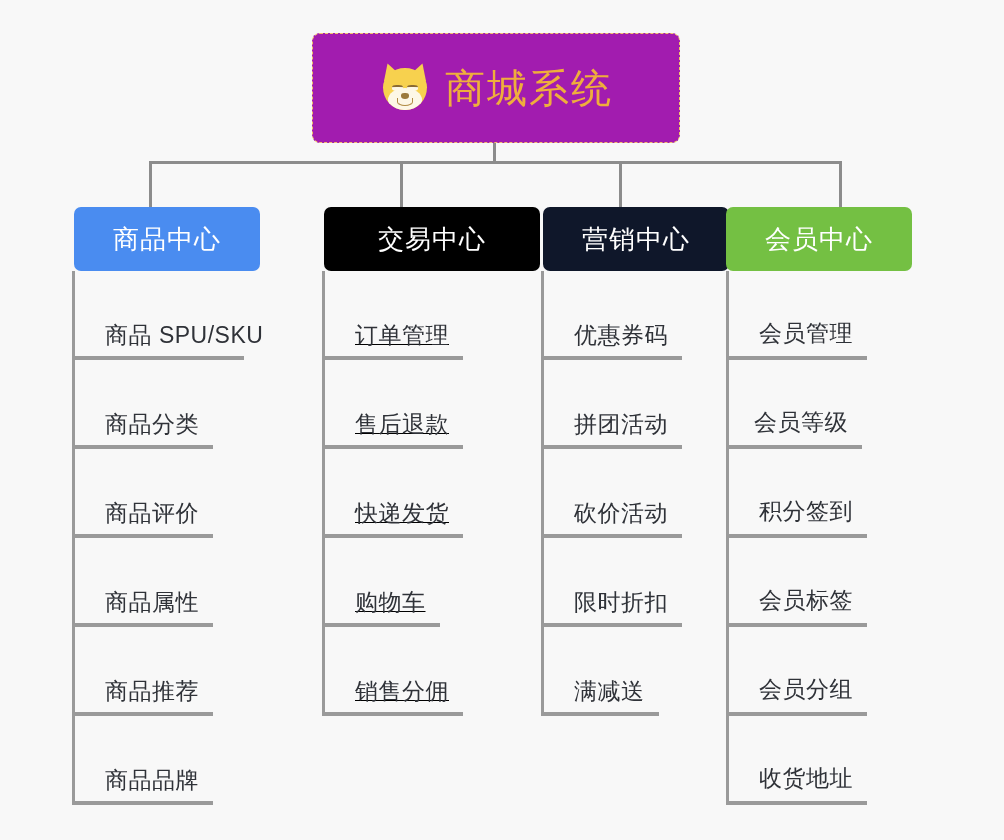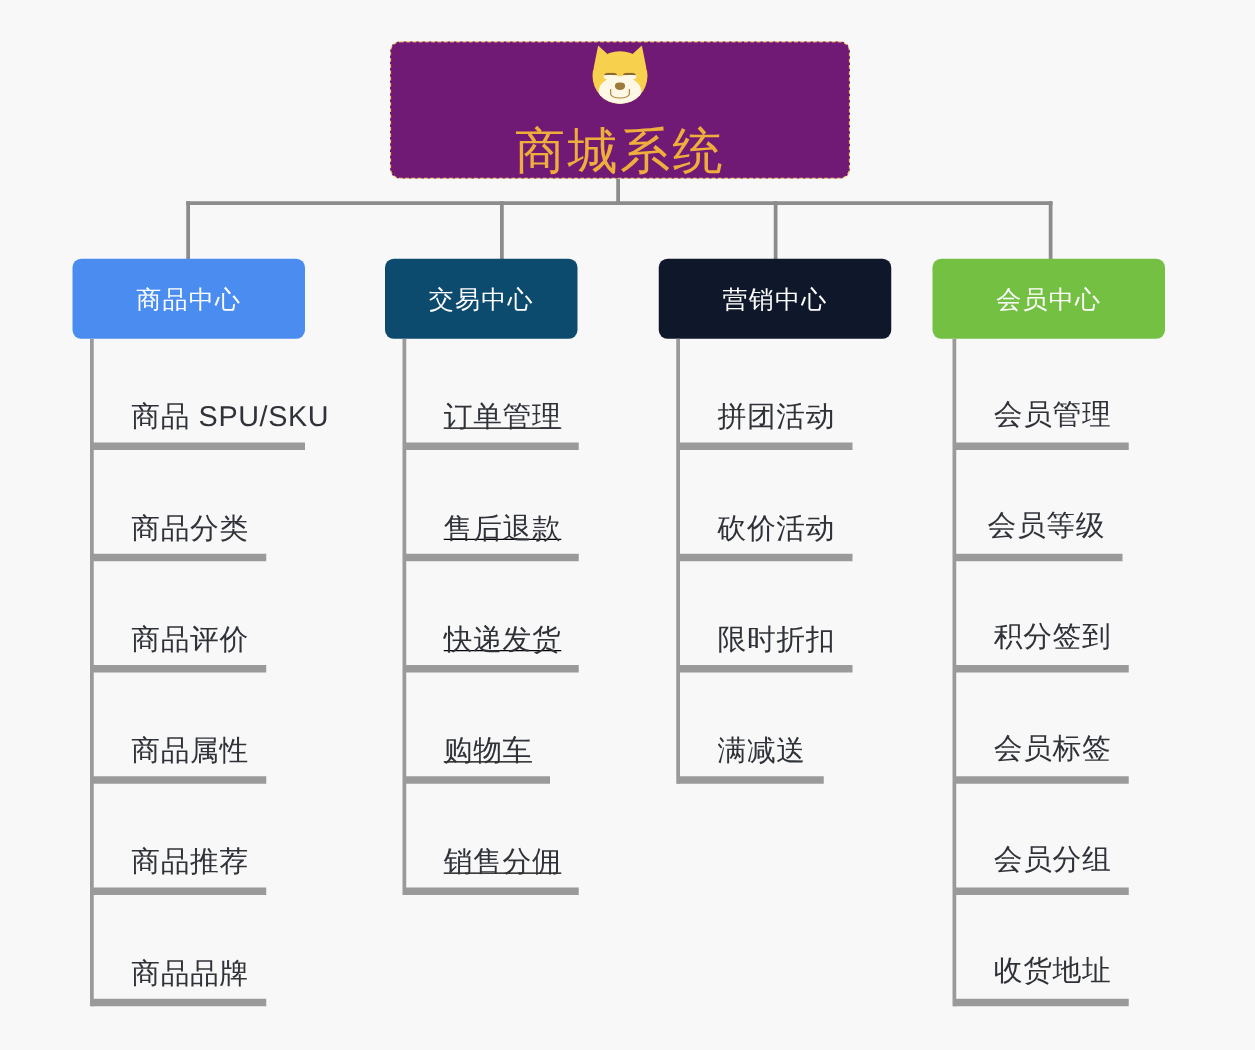--- a/index.html
+++ b/index.html
@@ -127,23 +127,24 @@
     position: absolute;
     top: 207px;
   }
   .branch-header {
     height: 64px;
     border-radius: 7px;
     display: flex;
     align-items: center;
     justify-content: center;
     color: #ffffff;
-    font-size: 20px;
+    font-size: 26px;
     letter-spacing: 1px;
     white-space: nowrap;
+    margin-left: 16px;
   }
 
   
   .leaf-list {
     position: relative;
     margin-top: 0;
     padding-top: 0;
   }
   
   .leaf-spine {
@@ -157,38 +158,38 @@
   .leaf-item {
     position: relative;
     height: 89px;
     display: flex;
     align-items: flex-end;
     padding-left: 0;
   }
   .leaf-inner {
     position: relative;
     margin-left: 1px;
-    border-bottom: 6px solid #0369a1;
+    border-bottom: 4px solid #0369a1;
     padding: 0 14px 6px 32px;
     min-width: 100px;
     white-space: nowrap;
   }
   .leaf-label {
     font-size: 23px;
     color: #2f3238;
     line-height: 1.25;
     letter-spacing: 0.5px;
   }
 </style>
 </head>
 <body style="background: rgb(248, 248, 248);">
 
 <div id="mindmap">
 
-  <div class="root-node" style="border-color: rgb(243, 195, 106); background: #701a75; flex-direction: column;">
+  <div class="root-node" style="border-color: rgb(243, 195, 106); background: #a21caf;">
     <div class="root-emoji">
       <div class="dog-ear l"></div>
       <div class="dog-ear r"></div>
       <div class="dog-head">
         <div class="dog-muzzle"></div>
         <div class="dog-eye l"></div>
         <div class="dog-eye r"></div>
         <div class="dog-nose"></div>
         <div class="dog-mouth"></div>
       </div>
@@ -224,21 +225,21 @@
       <div class="leaf-item">
           <div class="leaf-inner" style="border-bottom-color: rgb(154, 154, 154);"><span class="leaf-label">商品推荐</span></div>
         </div>
       <div class="leaf-item">
           <div class="leaf-inner" style="border-bottom-color: rgb(154, 154, 154);"><span class="leaf-label">商品品牌</span></div>
         </div>
     </div>
   </div>
 
   <div class="branch" style="left:308px; width:186px;">
-    <div class="branch-header" style="width: 154px; background: #0c4a6e; text-align: right;">
+    <div class="branch-header" style="width: 216px; background: #000000; text-align: right;">
       <span>交易中心</span>
     </div>
     <div class="leaf-list" style="margin-left:14px;text-decoration:underline;">
       <div class="leaf-spine" style="background: rgb(154, 154, 154);"></div>
       <div class="leaf-item">
           <div class="leaf-inner" style="border-bottom-color: rgb(154, 154, 154);"><span class="leaf-label">订单管理</span></div>
         </div>
       <div class="leaf-item">
           <div class="leaf-inner" style="border-bottom-color: rgb(154, 154, 154);"><span class="leaf-label">售后退款</span></div>
         </div>
@@ -254,35 +255,38 @@
     </div>
   </div>
 
   <div class="branch" style="left:527px; width:186px;">
     <div class="branch-header" style="width: 186px; background: #0f172a;">
       <span>营销中心</span>
     </div>
     <div class="leaf-list" style="margin-left:14px;">
       <div class="leaf-spine" style="background: rgb(154, 154, 154);"></div>
       <div class="leaf-item">
+          <div class="leaf-inner" style="border-bottom-color: rgb(154, 154, 154);"><span class="leaf-label">优惠券码</span></div>
+        </div>
+      <div class="leaf-item">
           <div class="leaf-inner" style="border-bottom-color: rgb(154, 154, 154);"><span class="leaf-label">拼团活动</span></div>
         </div>
       <div class="leaf-item">
           <div class="leaf-inner" style="border-bottom-color: rgb(154, 154, 154);"><span class="leaf-label">砍价活动</span></div>
         </div>
       <div class="leaf-item">
           <div class="leaf-inner" style="border-bottom-color: rgb(154, 154, 154);"><span class="leaf-label">限时折扣</span></div>
         </div>
       <div class="leaf-item">
           <div class="leaf-inner" style="border-bottom-color: rgb(154, 154, 154);"><span class="leaf-label">满减送</span></div>
         </div>
     </div>
   </div>
 
-  <div class="branch" style="left:746px; width:186px;">
+  <div class="branch" style="left:710px; width:186px;">
     <div class="branch-header" style="width: 186px; background: rgb(116, 192, 67);">
       <span>会员中心</span>
     </div>
     <div class="leaf-list" style="margin-left:16px;font-family:Liberation Mono, monospace;">
       <div class="leaf-spine" style="background: rgb(154, 154, 154);"></div>
       <div class="leaf-item">
           <div class="leaf-inner" style="border-bottom-color: rgb(154, 154, 154);"><span class="leaf-label">会员管理</span></div>
         </div>
       <div class="leaf-item">
           <div class="leaf-inner" style="border-bottom-color: rgb(154, 154, 154); padding-left: 27px;"><span class="leaf-label">会员等级</span></div>

